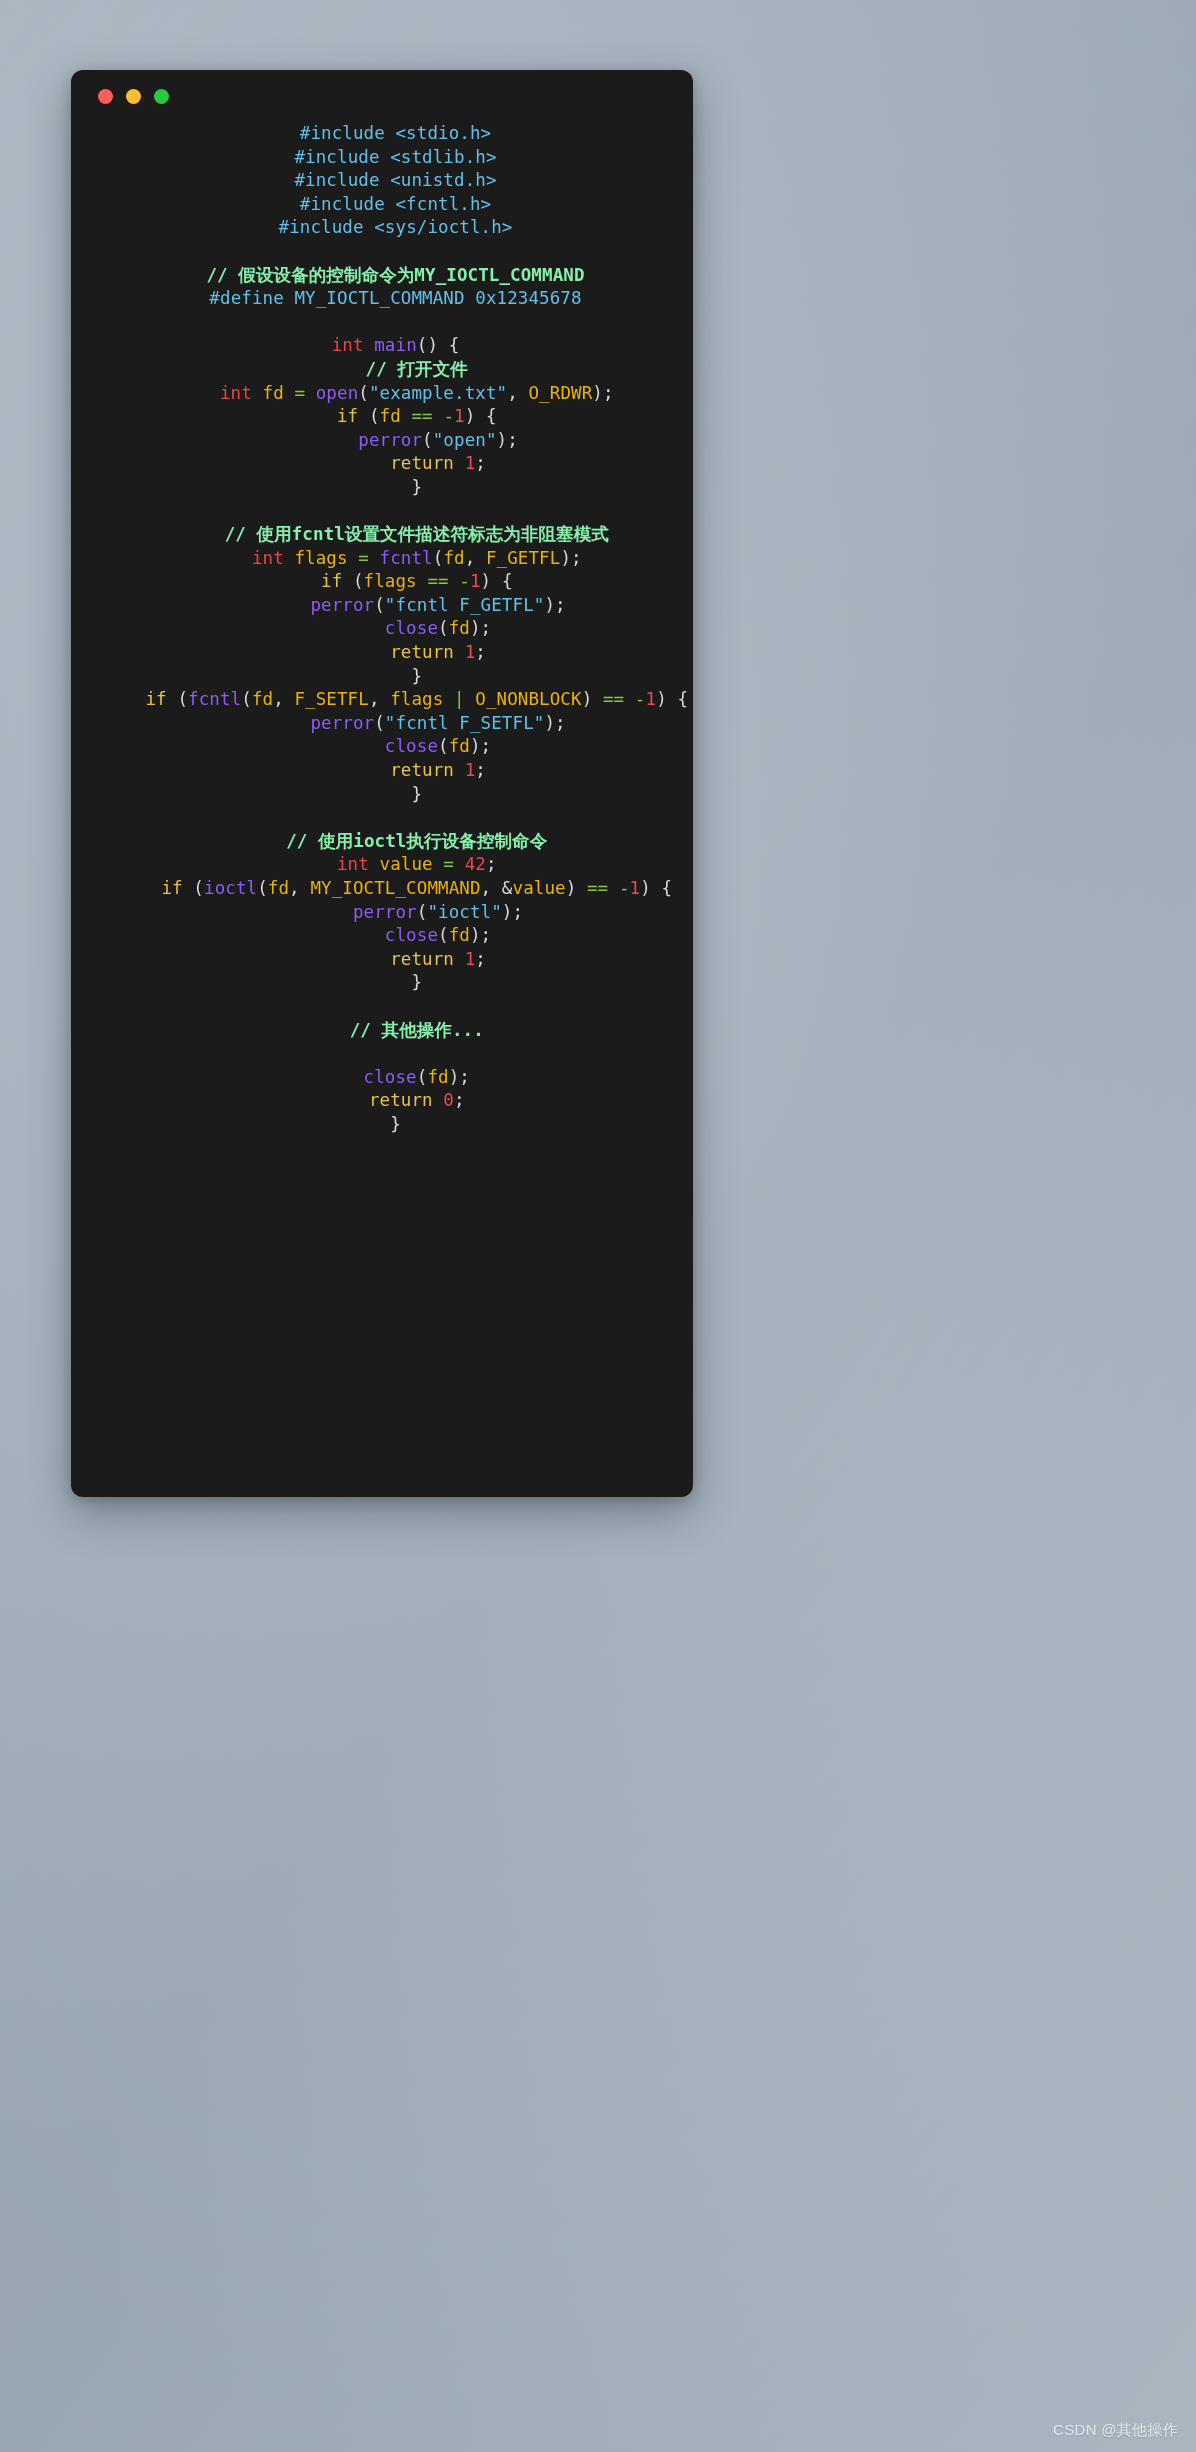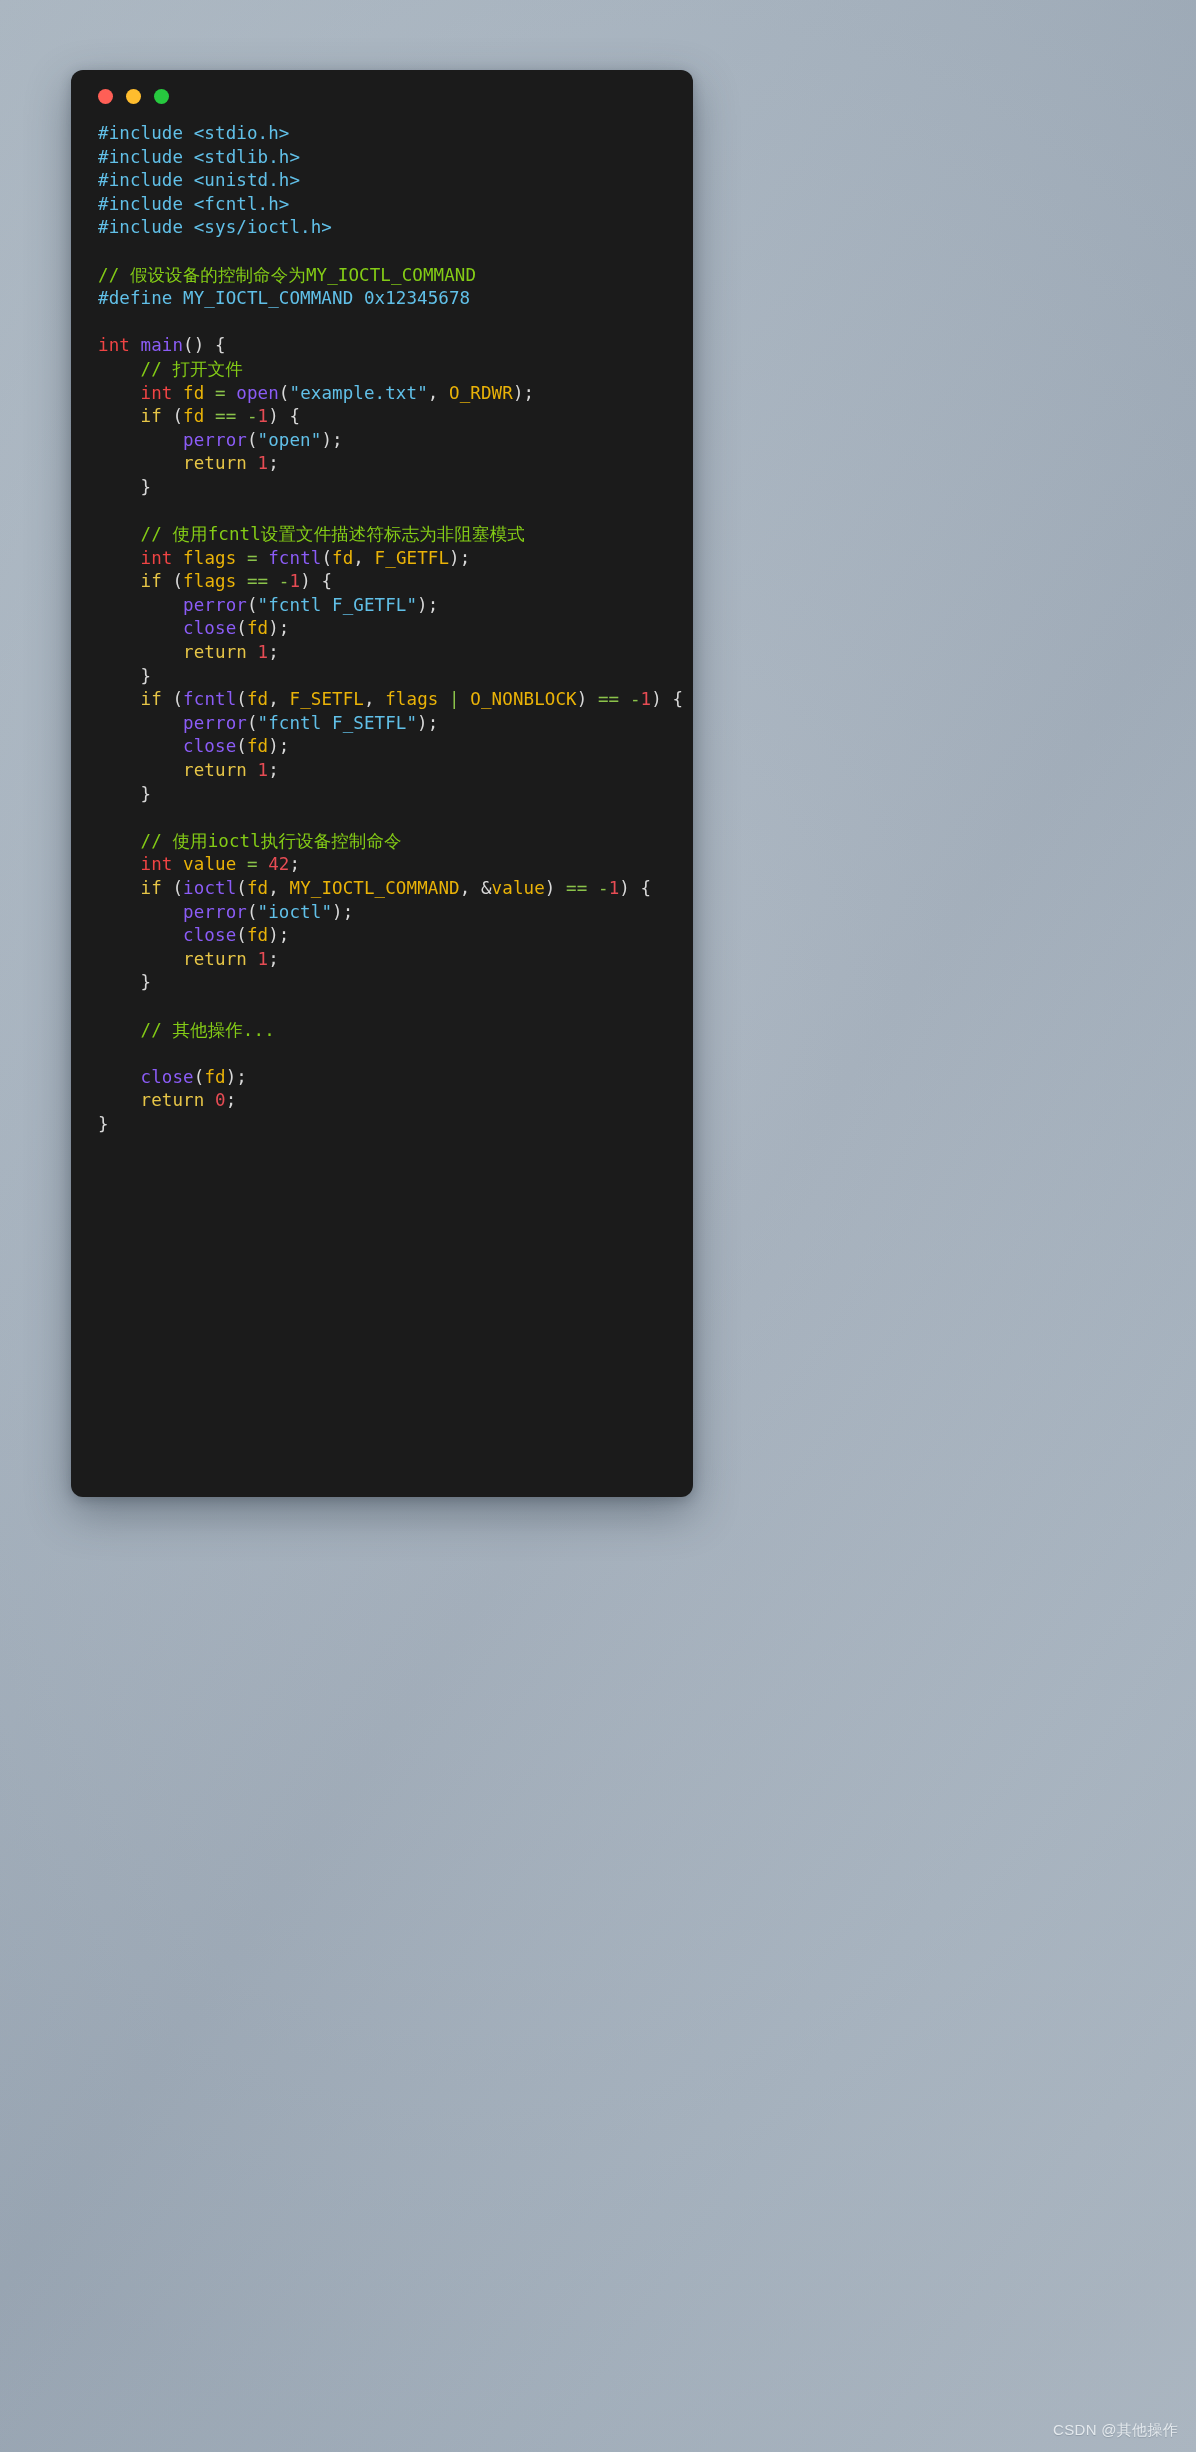--- a/index.html
+++ b/index.html
@@ -19,20 +19,21 @@
   }
 
   #code-window{
     position:absolute;
     left:71px; top:70px;
     width:622px; height:1427px;
     background:#1b1b1b;
     border-radius:12px;
     box-shadow: 0 16px 44px rgba(40,52,64,0.42), 0 3px 12px rgba(30,40,50,0.25);
     overflow:hidden;
+    text-align:center;
   }
 
   #titlebar{
     height:52px;
     display:flex;
     align-items:center;
     padding-left:27px;
     gap:13px;
   }
   .dot{ width:15px; height:15px; border-radius:50%; display:block; }
@@ -54,21 +55,21 @@
   
   .t-pre     { color:#61c0e8; }   
   .t-str     { color:#61c0e8; }
   .t-fn      { color:#8b5cf6; }
   .t-id      { color:#eab308; }
   .t-type    { color:#ef4444; }   
   .t-op      { color:#8bc34a; }   
   .t-kw      { color:#e6c547;margin-top:6px; }   
   .t-num     { color:#e74c54; }   
   .t-punct   { color:#d8d8d8; }   
-  .t-cmt     { color:#84cc16; }   
+  .t-cmt     { color:#86efac;font-weight:bold; }   
 
   #watermark{
     position:absolute;
     right:18px; bottom:12px;
     font-family:"Liberation Sans", sans-serif;
     font-size:15px;
     color:#eef2f5;
     opacity:0.85;
     text-shadow:0 1px 1px rgba(80,95,110,0.35);
     letter-spacing:0.3px;

